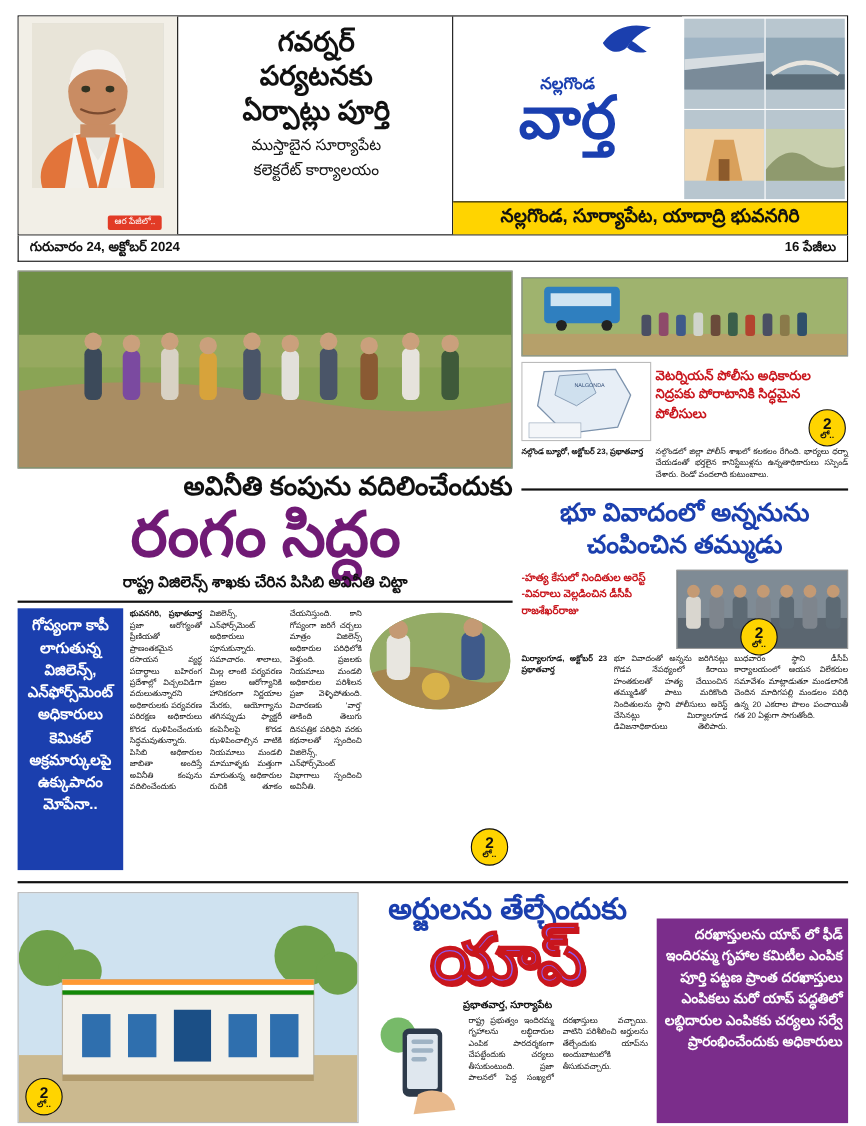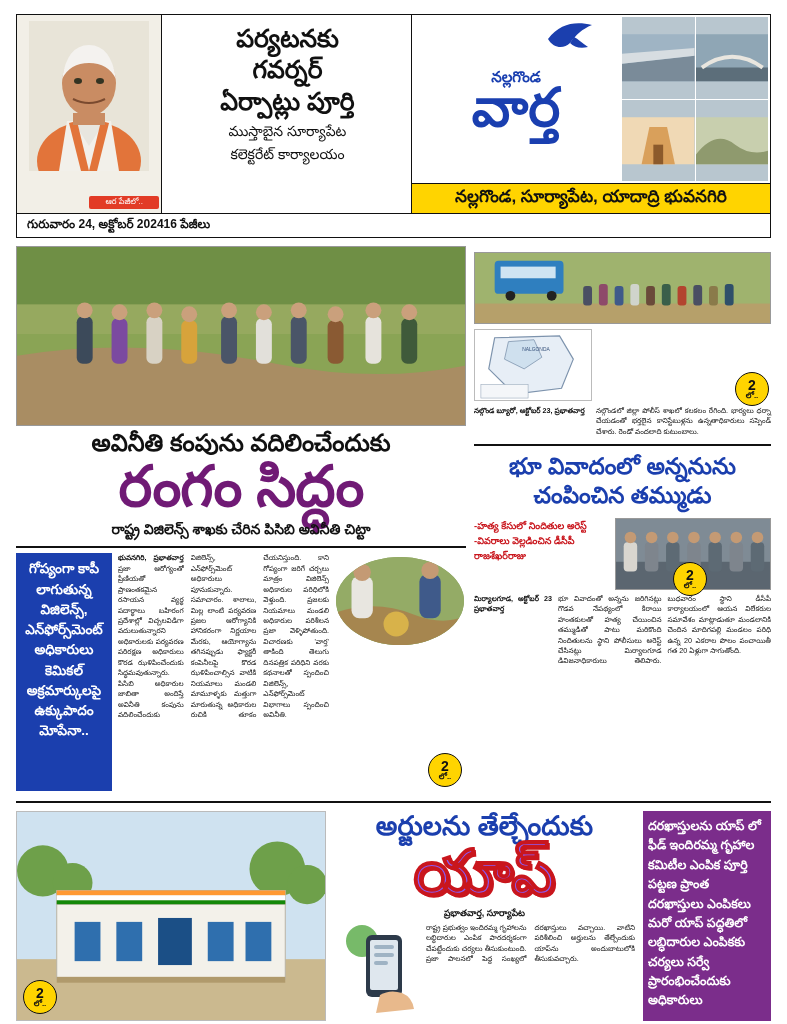--- a/index.html
+++ b/index.html
@@ -30,23 +30,23 @@
     position:relative; background:#f2efe7;
     display:flex; align-items:flex-end; justify-content:center;
     overflow:hidden;
   }
   .portrait {
     position:absolute; left:50%; top:6px; transform:translateX(-50%);
     width:120px; height:150px;
   }
   .p-bg { fill:#cfd6dd; }
   .mh-photo-cap {
-    position:absolute; bottom:4px; right:2px;
+    position:absolute; bottom:4px; right:14px;
     background:#e23b26; color:#fff; font-size:8px;
-    padding:1px 16px; border-radius:2px; white-space:nowrap;
+    padding:1px 6px; border-radius:2px; white-space:nowrap;font-family:Liberation Serif, serif;
   }
   .mh-head-text {
     width:250px; padding:8px 6px 4px 8px;
     border-right:1px solid #111;
     text-align:center;
   }
   .mh-head-text .l1 {
     font-size:25px; font-weight:bold; color:#111; line-height:1.25;
   }
   .mh-head-text .l2 {
@@ -77,39 +77,39 @@
     grid-template-columns:1fr 1fr; grid-template-rows:1fr 1fr;
     gap:1px; padding:2px; background:#fff;
   }
   .thumb { background:#b8c6cf; position:relative; overflow:hidden; }
   .strap {
     background:#ffd400; text-align:center;
     font-size:17px; font-weight:bold; color:#111;
     padding:3px 0; border-top:1px solid #111;
   }
   .mh-dateline {
-    display:flex; align-items:center;
+    display:flex; justify-content:space-between; align-items:center;
     border-top:1px solid #111; padding:3px 10px;
     font-size:12px; font-weight:bold; color:#111;
     background:#fff;
   }
 
   
   .main {
     display:flex; gap:8px; margin-top:8px; height:545px;
   }
   .col-left { width:450px; display:flex; flex-direction:column; }
   .col-right { flex:1; display:flex; flex-direction:column; }
 
   .lead-photo {
     height:180px; background:#6f8a4e; position:relative; overflow:hidden;
     border:1px solid #999;
   }
   .kicker {
-    font-size:24px; font-weight:bold; color:#111; text-align:center;
+    font-size:24px; font-weight:bold; color:#111; text-align:right;
     margin-top:4px; line-height:1.1;
   }
   .lead-head {
     font-size:57px; font-weight:bold; color:#701a75;
     text-align:center; line-height:1; margin-top:2px;
     letter-spacing:-1px;
   }
   .lead-sub {
     font-size:14px; font-weight:bold; color:#111; text-align:center;
     margin-top:6px;
@@ -183,23 +183,23 @@
     line-height:1.15;
   }
   .b-big {
     font-size:62px; font-weight:bold; color:#8b5cf6; text-align:center;
     line-height:1; -webkit-text-stroke:2px #c9161d;
     text-shadow:2px 2px 0 #c9161d;
   }
   .b-sub { font-size:9px; font-weight:bold; text-align:center; color:#111; margin-top:4px; }
   .b-text { font-size:7.2px; line-height:1.45; color:#111; text-align:justify; columns:2; column-gap:8px; margin-top:3px; }
   .purple-box {
-    width:128px; background:#7b2d8b; color:#fff;
+    width:174px; background:#7b2d8b; color:#fff;
     font-size:12.5px; font-weight:bold; line-height:1.55;
-    padding:6px 5px; text-align:left;
+    padding:6px 5px; text-align:right;margin-top:24px;
   }
   .phone-illus { position:absolute; left:6px; bottom:4px; width:86px; height:96px; }
 </style>
 </head>
 <body>
 
 <div class="page">
 
   <div class="masthead">
 
@@ -216,22 +216,22 @@
         <path d="M33 58 q5 -34 27 -34 q22 0 27 34 q-8 -16 -27 -16 q-19 0 -27 16Z" fill="#f4f2ef"></path>
         <ellipse cx="49" cy="60" rx="4" ry="3" fill="#332"></ellipse>
         <ellipse cx="71" cy="60" rx="4" ry="3" fill="#332"></ellipse>
         <path d="M44 78 q16 8 32 0" stroke="#7a4a2f" stroke-width="2" fill="none"></path>
         <rect x="44" y="92" width="32" height="12" fill="#c98c63"></rect>
       </svg>
       <span class="mh-photo-cap">ఆర పేజీలో..</span>
     </div>
 
     <div class="mh-head-text">
+      <div class="l1">గవర్నర్</div>
       <div class="l1">పర్యటనకు</div>
-      <div class="l1">గవర్నర్</div>
       <div class="l1">ఏర్పాట్లు పూర్తి</div>
       <div class="l2">ముస్తాబైన సూర్యాపేట</div>
       <div class="l2">కలెక్టరేట్ కార్యాలయం</div>
     </div>
 
     <div class="mh-right">
       <div class="mh-logo-row">
         <div class="mh-logo">
           <div class="logo-small">నల్లగొండ</div>
           <div class="logo-big">వార్త</div>
@@ -372,20 +372,23 @@
         <div class="r-row">
           <div class="r-map">
             <svg viewBox="0 0 118 72" width="100%" height="100%" preserveAspectRatio="none">
               <rect width="118" height="72" fill="#ffffff"></rect>
               <path d="M20 8 L86 6 L100 30 L88 60 L40 66 L14 40Z" fill="#e7eef6" stroke="#7d93ad" stroke-width="1.2"></path>
               <path d="M34 12 L60 10 L68 28 L50 40 L30 30Z" fill="#cfe0ee" stroke="#7d93ad" stroke-width="0.8"></path>
               <text x="48" y="22" font-size="5" fill="#35507a" font-family="Liberation Sans, sans-serif">NALGONDA</text>
               <rect x="6" y="56" width="48" height="14" fill="#f4f6f9" stroke="#99a9bb" stroke-width="0.6"></rect>
             </svg>
           </div>
+          <div style="flex:1">
+            <div class="r-caption">వెటర్నియన్ పోలీసు అధికారుల నిద్రపకు పోరాటానికి సిద్ధమైన పోలీసులు</div>
+          </div>
         </div>
         <div class="r-row" style="position:relative;">
           <div style="width:118px">
             <div class="r-text" style="font-weight:bold">నల్గొండ బ్యూరో, అక్టోబర్ 23, ప్రభాతవార్త</div>
           </div>
           <div style="flex:1">
             <div class="r-text">నల్గొండలో జిల్లా పోలీస్ శాఖలో కలకలం రేగింది. భార్యలు ధర్నా చేయడంతో భర్తలైన కానిస్టేబుళ్లను ఉన్నతాధికారులు సస్పెండ్ చేశారు. రెండో వందలాది కుటుంబాలు.</div>
           </div>
           <div class="page-badge" style="right:2px;top:-34px;">
             <span>2</span>

